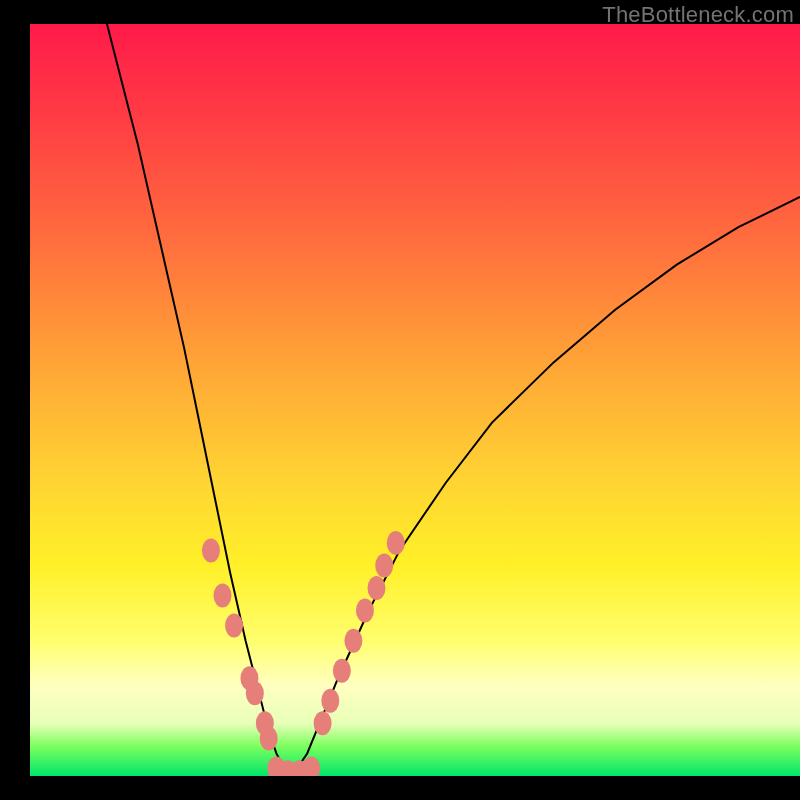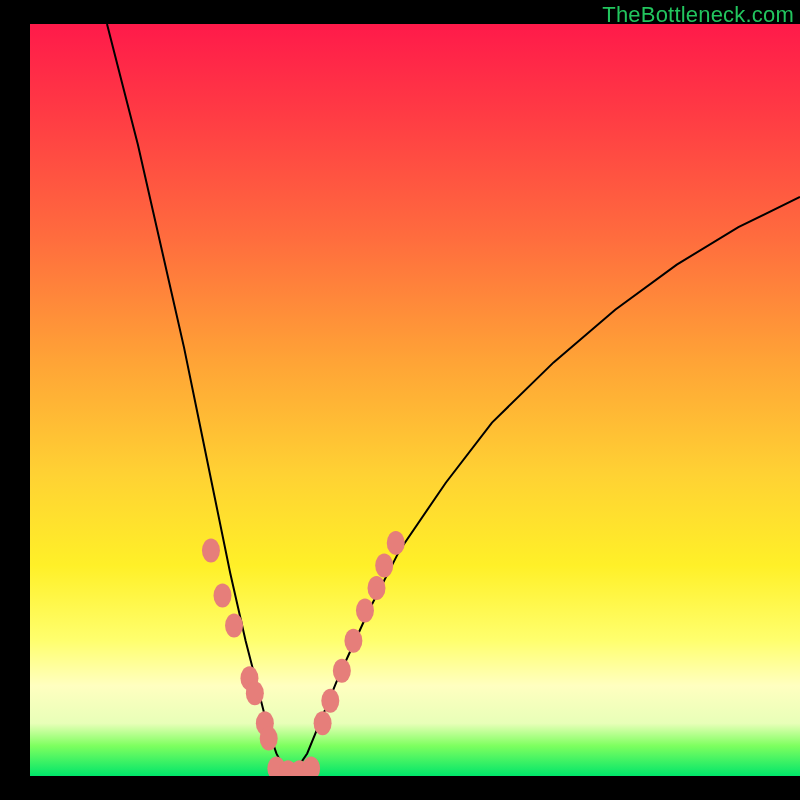--- a/index.html
+++ b/index.html
@@ -38,21 +38,21 @@
       #ffffc0 88%,
       #e8ffb8 93%,
       #7dff5f 96%,
       #00e56a 100%
     );
   }
   .watermark {
     position: absolute;
     top: 2px;
     right: 6px;
-    color: #22c55e;
+    color: #737373;
     font-size: 22px;
     font-weight: 400;
     letter-spacing: 0.2px;
   }
   svg.curves {
     position: absolute;
     left: 0;
     top: 0;
     width: 770px;
     height: 752px;

